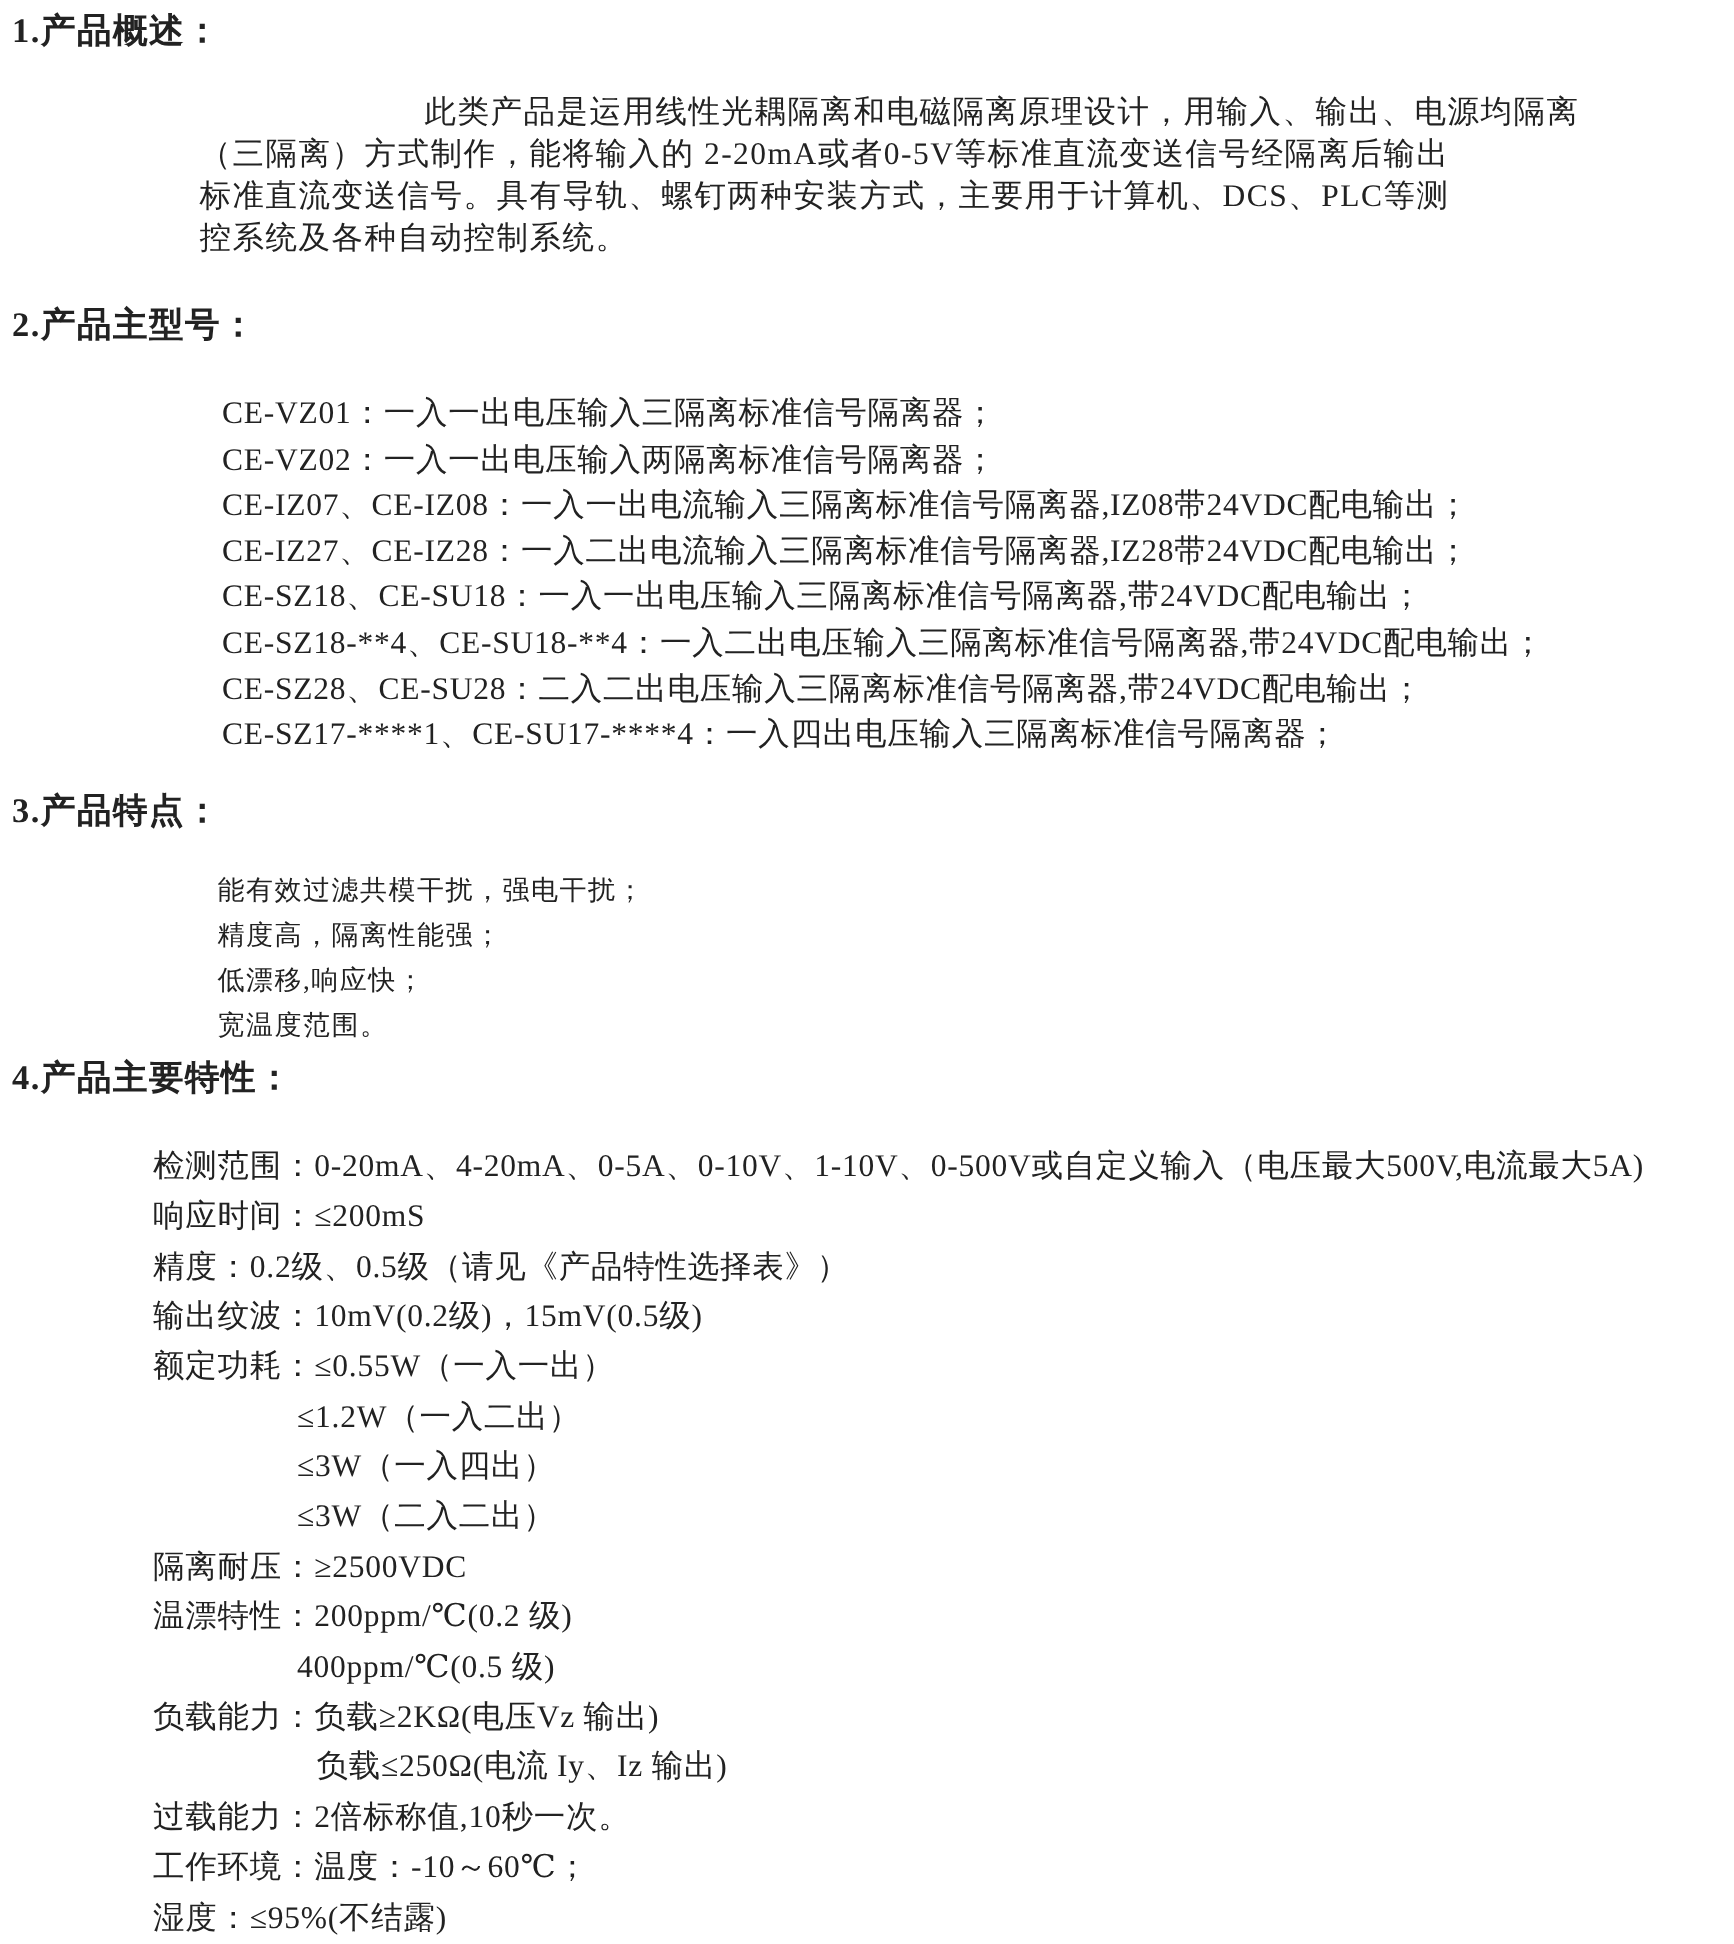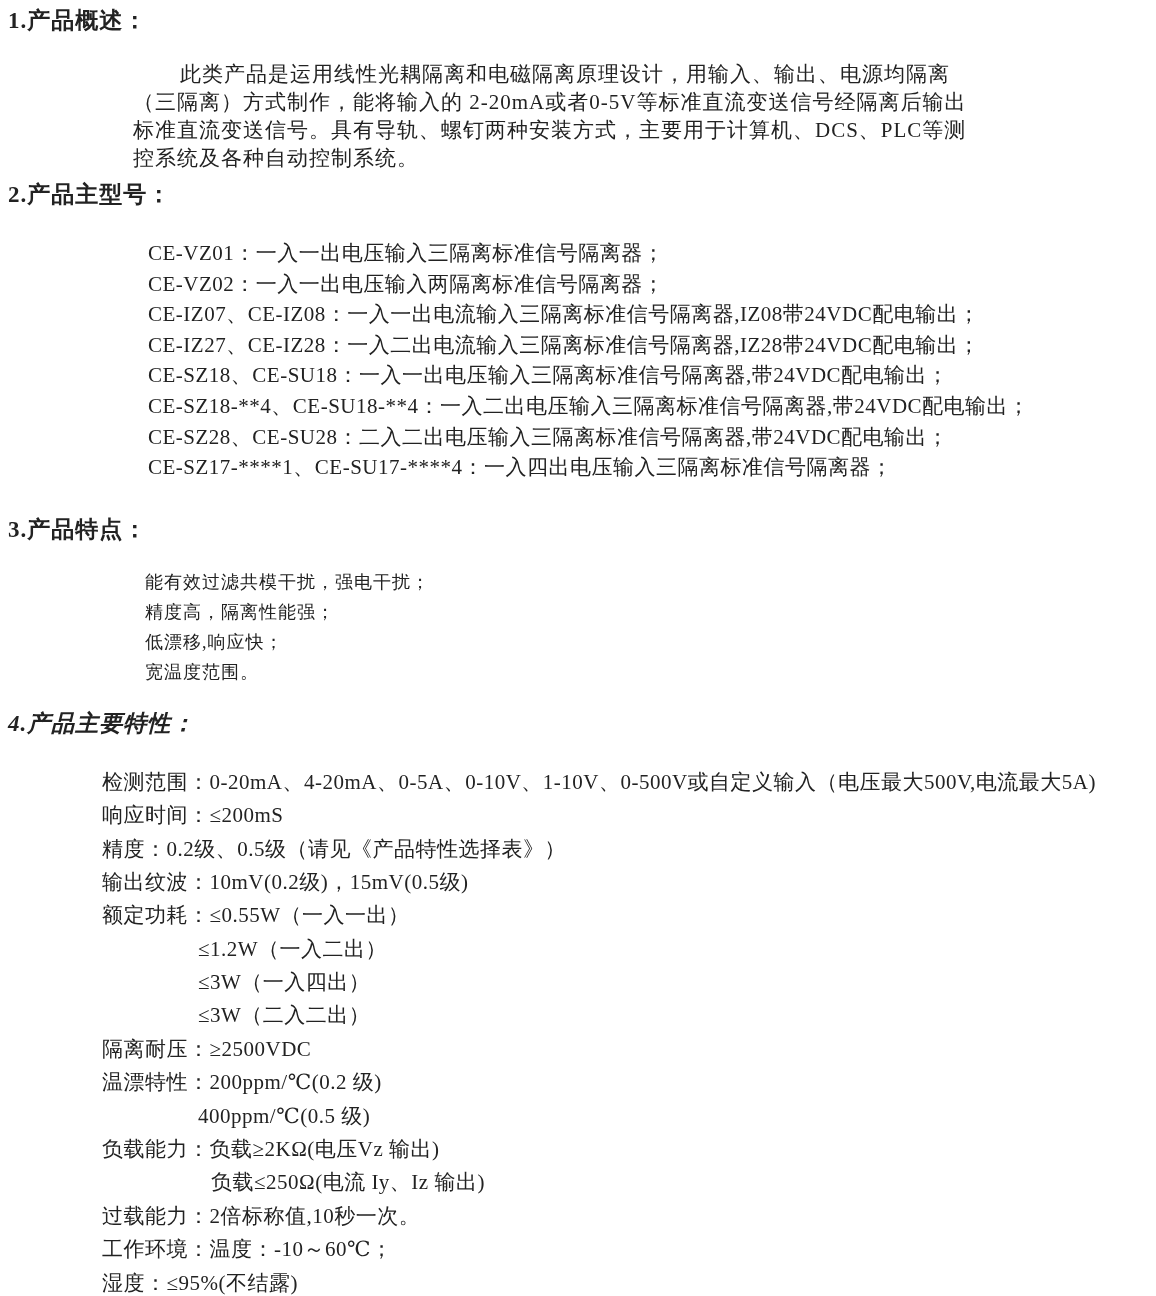--- a/index.html
+++ b/index.html
@@ -38,45 +38,46 @@
     margin: 26px 0 0 133px;
     font-size: 21px;
   }
   .para .line {
     line-height: 28px;
     height: 28px;
     letter-spacing: 1px;
   }
   .para .line.first {
     padding-left: 47px;
+    text-align: center;
   }
   
-  .sec2-head { margin-top: 10px; }
+  .sec2-head { margin-top: 32px; }
   .models {
     margin: 30px 0 0 148px;
     font-size: 21px;
   }
   .models .line {
     line-height: 30.6px;
     height: 30.6px;
     letter-spacing: 0.5px;
   }
   
-  .sec3-head { margin-top: 34px; }
+  .sec3-head { margin-top: 23px; }
   .features {
     margin: 24px 0 0 145px;
     font-size: 18px;
   }
   .features .line {
     line-height: 30px;
     height: 30px;
     letter-spacing: 1px;
   }
   
-  .sec4-head { margin-top: 24px; font-style: italic; }
+  .sec4-head { margin-top: 8px; }
   .specs {
     margin: 29px 0 0 102px;
     font-size: 21px;
   }
   .specs .line {
     line-height: 33.4px;
     height: 33.4px;
     letter-spacing: 0.5px;
   }
   .specs .line.ind-a { padding-left: 96px; }

